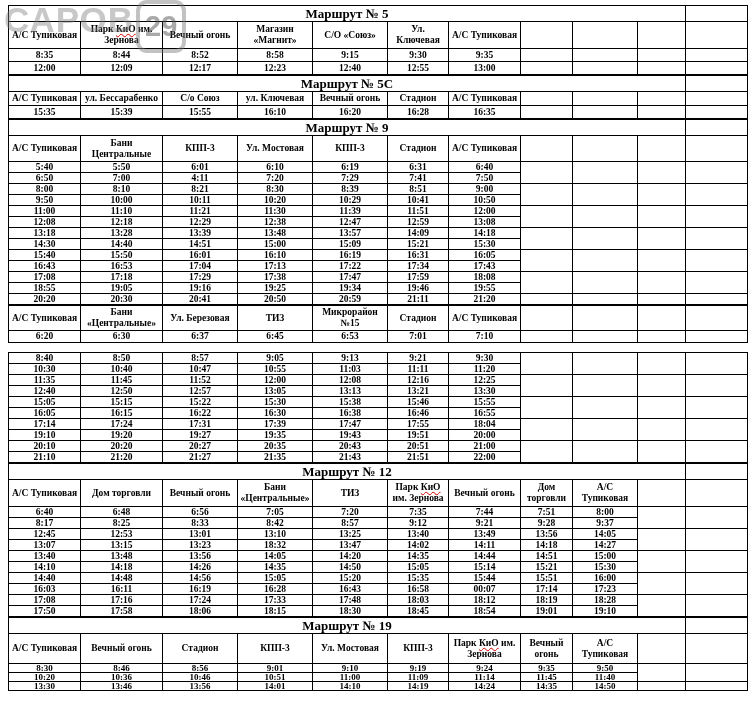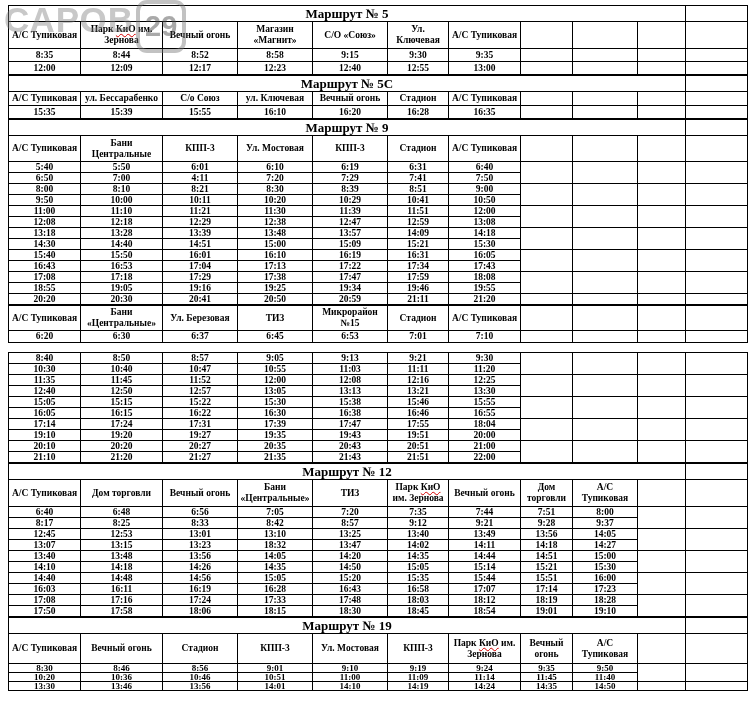--- a/index.html
+++ b/index.html
@@ -669,21 +669,21 @@
             <td class="empty" rowspan="2"></td>
             <td class="empty" rowspan="2"></td>
           </tr>
           <tr>
             <td class="time">16:03</td>
             <td class="time">16:11</td>
             <td class="time">16:19</td>
             <td class="time">16:28</td>
             <td class="time">16:43</td>
             <td class="time">16:58</td>
-            <td class="time">17:07</td>
+            <td class="time">00:07</td>
             <td class="time">17:14</td>
             <td class="time">17:23</td>
           </tr>
           <tr>
             <td class="time">17:08</td>
             <td class="time">17:16</td>
             <td class="time">17:24</td>
             <td class="time">17:33</td>
             <td class="time">17:48</td>
             <td class="time">18:03</td>

